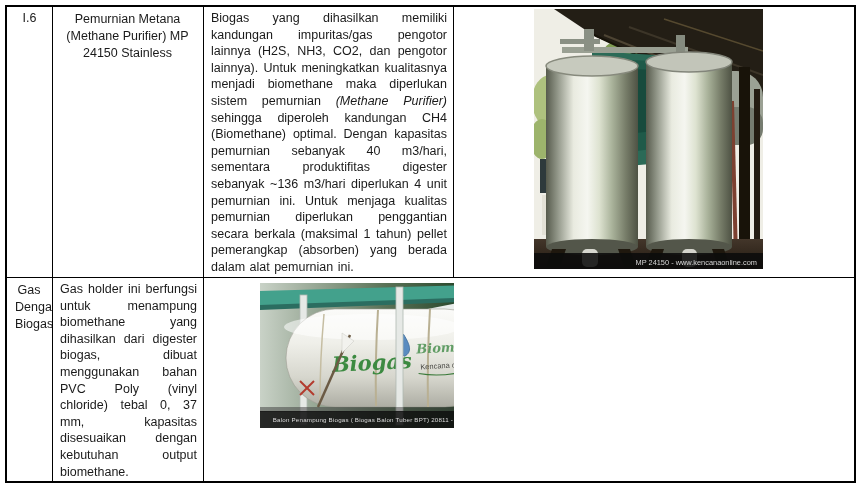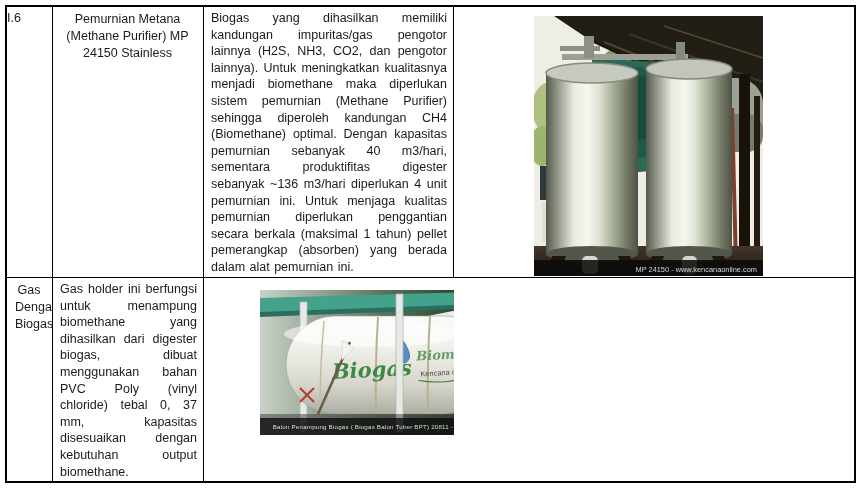--- a/index.html
+++ b/index.html
@@ -27,41 +27,42 @@
     grid-template-columns: 46px 151px 250px 1fr;
     grid-template-rows: 271px 1fr;
     background: #ffffff;
   }
   .cell {
     border-right: 1px solid #000000;
     border-bottom: 1px solid #000000;
     box-sizing: border-box;
     overflow: hidden;
   }
-  .cell.last-col { border-right: none; margin-top: 7px; }
+  .cell.last-col { border-right: none; }
   .cell.last-row { border-bottom: none; }
   .id-cell {
+    text-align: center;
     padding-top: 4px;
     font-size: 12.5px;
   }
   .title-cell {
     text-align: center;
     padding: 4px 9px 0 8px;
     font-size: 12.5px;
     line-height: 17px;
   }
   .desc-cell {
     padding: 3px 6px 0 7px;
     font-size: 12.5px;
     line-height: 16.6px;
     text-align: justify;
     text-justify: inter-word;
     word-spacing: 1px;
   }
-  .desc-cell .it { }
+  .desc-cell .it { font-style: italic; }
   .photo-cell { position: relative; }
   .photo {
     position: absolute;
     display: block;
   }
   .photo-1 { left: 80px; top: 2px;  width: 229px; height: 260px; }
   .photo-2 { left: 56px; top: 5px;  width: 277px; height: 145px; }
   svg text { font-family: "Liberation Sans", sans-serif; }
   svg .script-txt { font-family: "DejaVu Serif", serif; font-style: italic; font-weight: bold; }
 </style>

